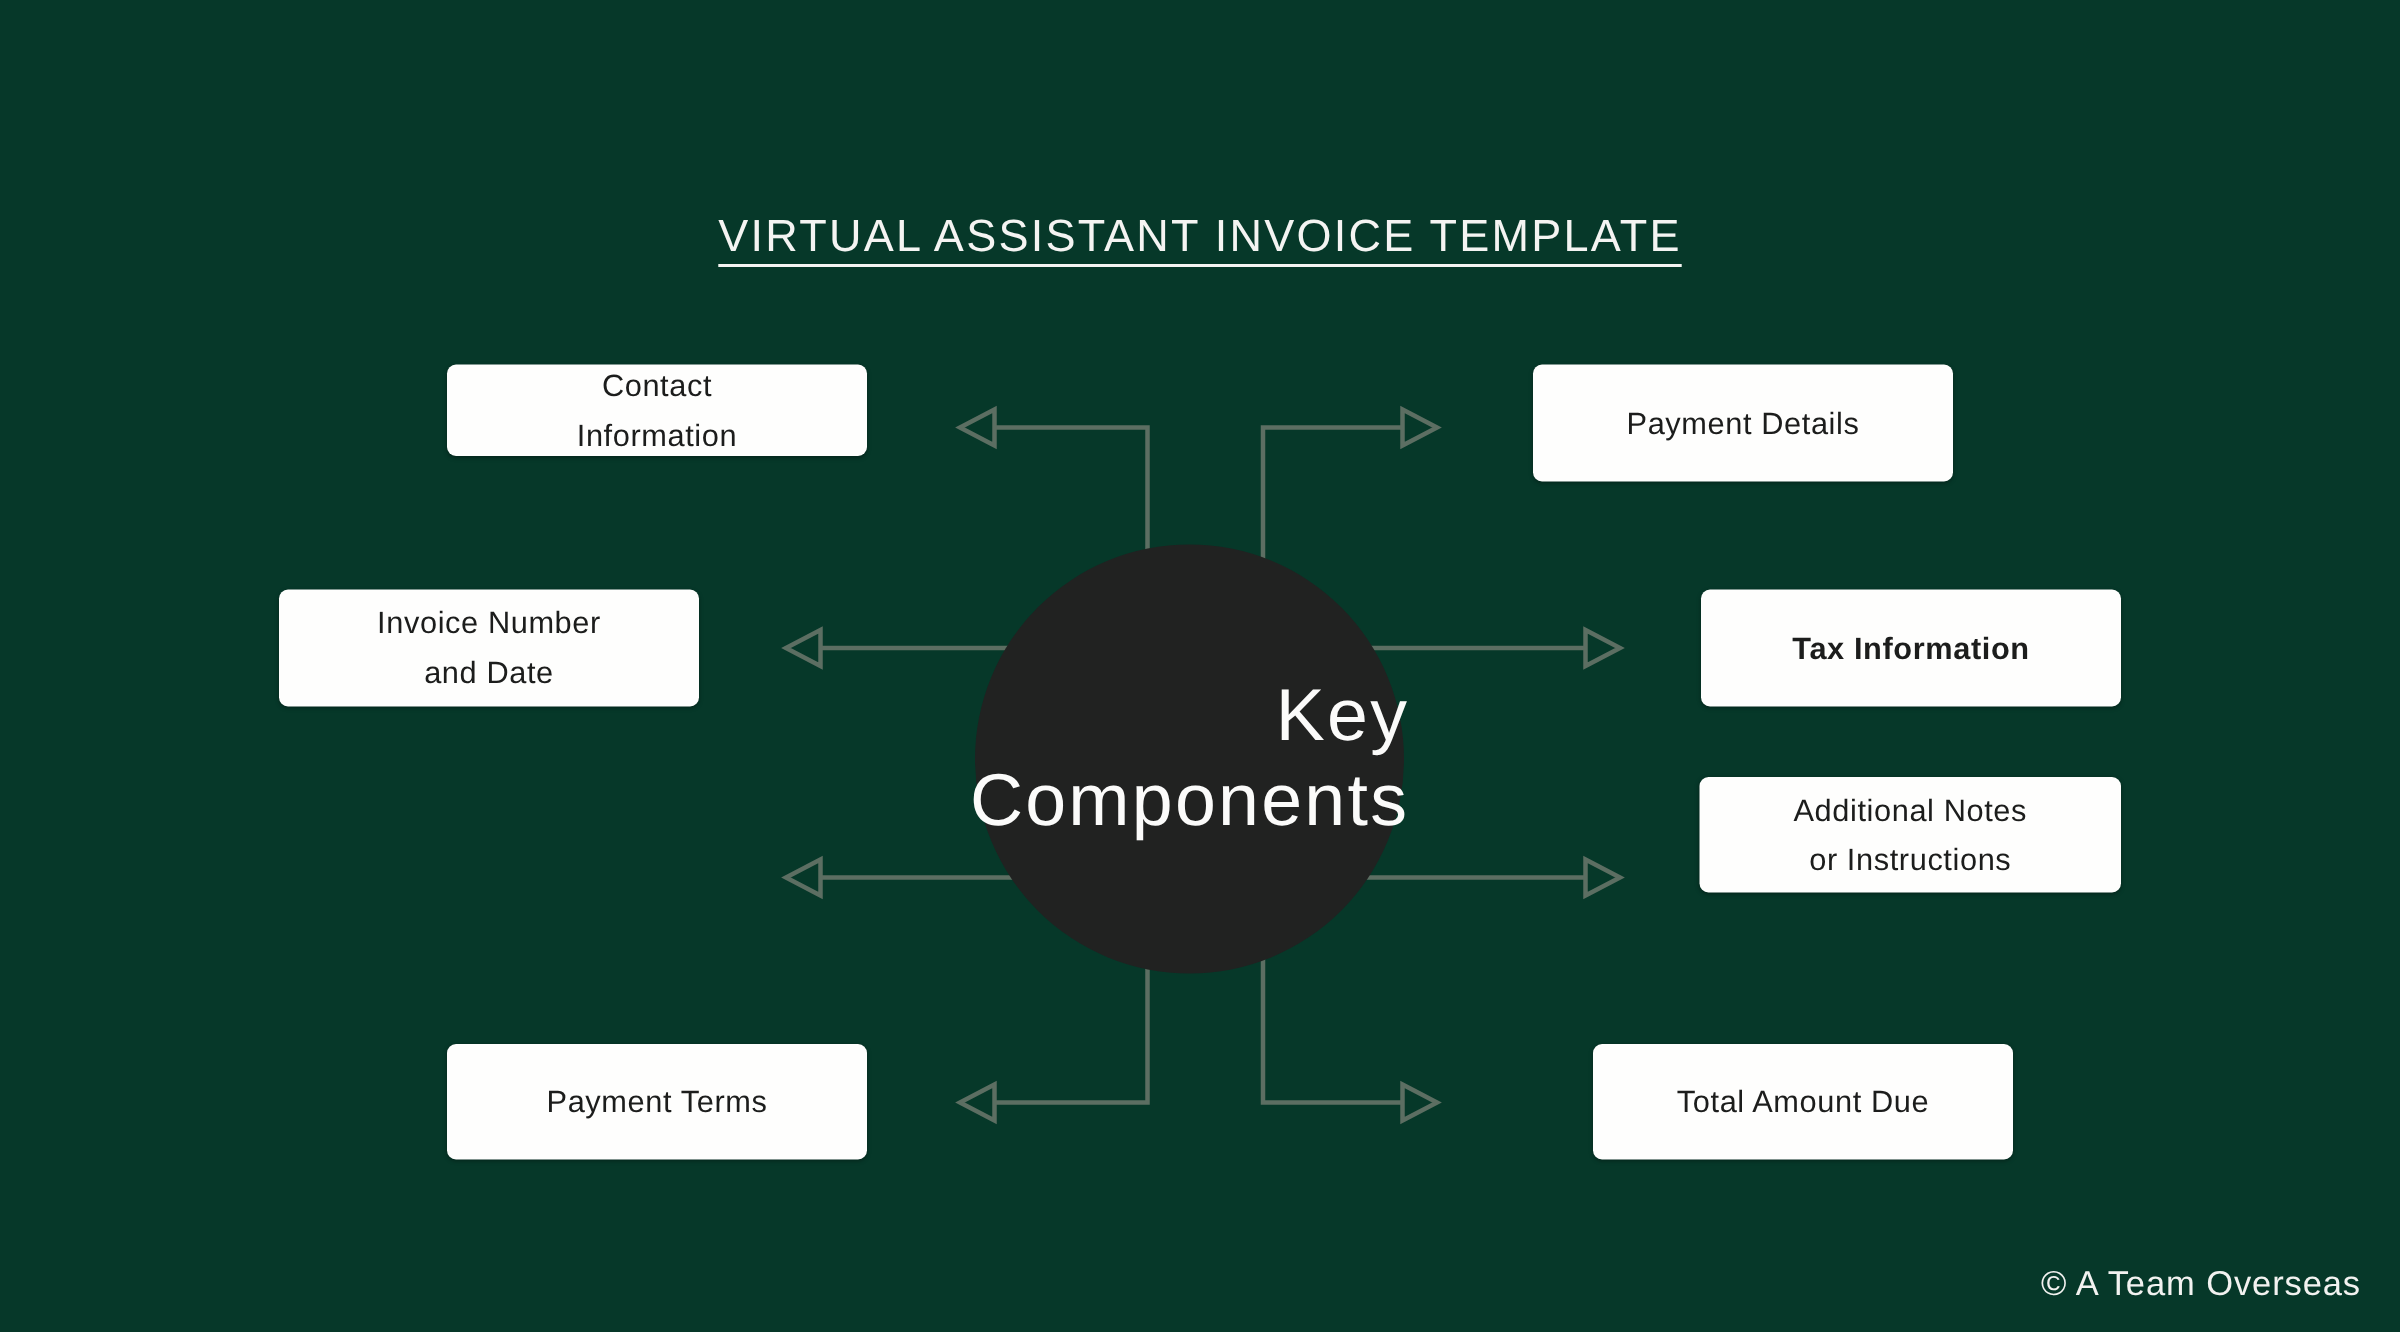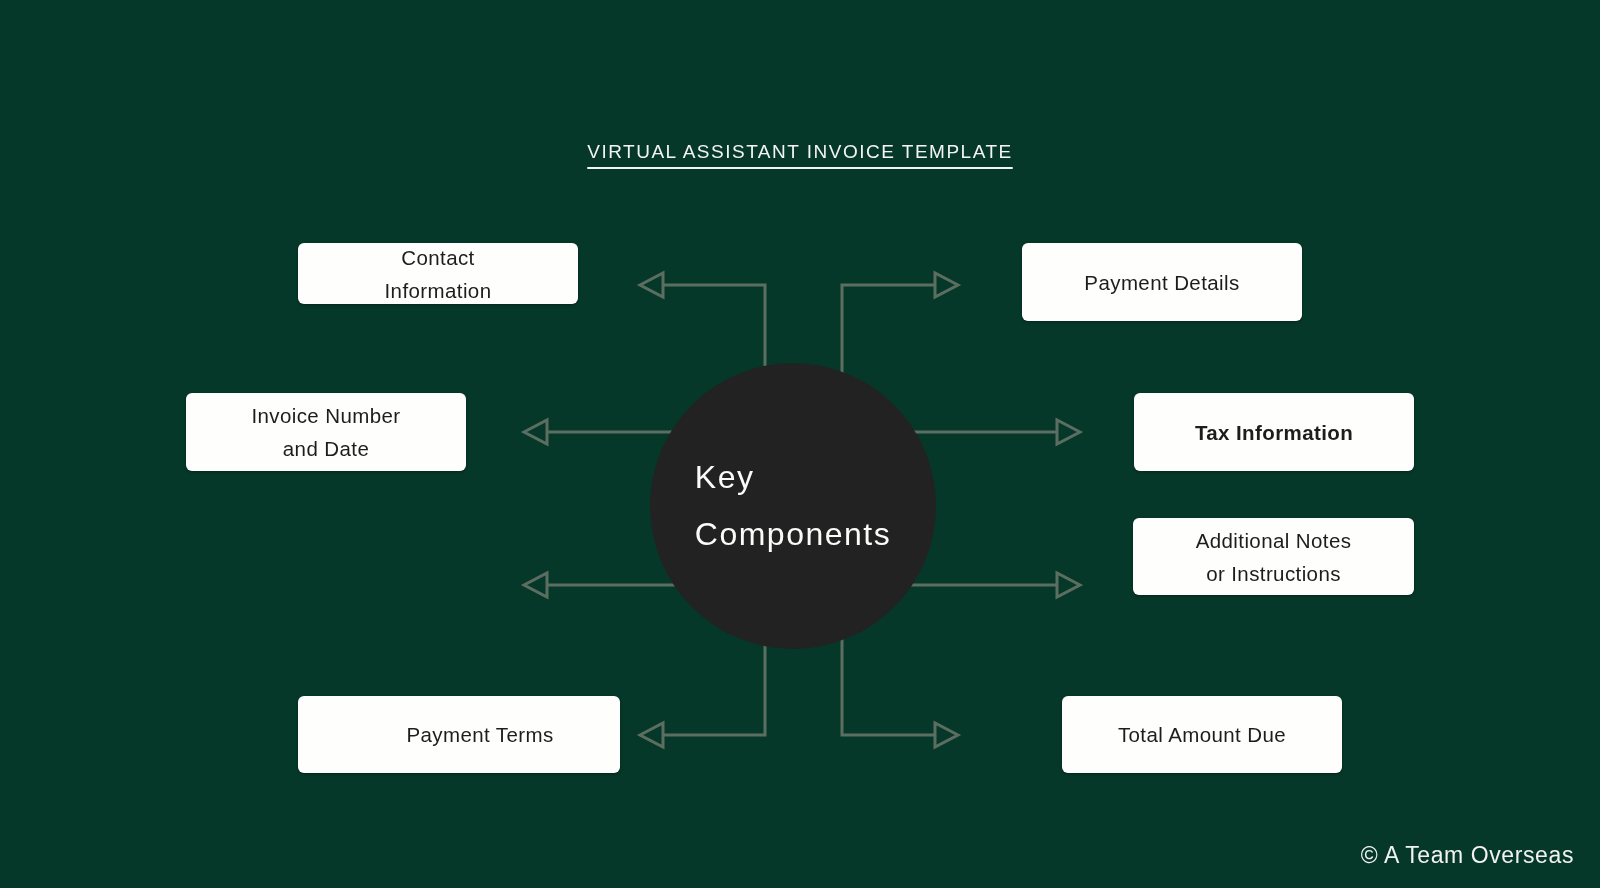--- a/index.html
+++ b/index.html
@@ -14,21 +14,21 @@
     background: #063829;
     overflow: hidden;
   }
   .title {
     position: absolute;
     top: 141px;
     left: 0;
     width: 100%;
     text-align: center;
     color: #f4f4f2;
-    font-size: 19px;
+    font-size: 30px;
     font-weight: 400;
     letter-spacing: 1.5px;
     text-decoration: underline;
     text-underline-offset: 9px;
     text-decoration-thickness: 2px;
   }
   .connectors {
     position: absolute;
     top: 0; left: 0;
     z-index: 1;
@@ -41,25 +41,25 @@
     height: 286px;
     border-radius: 50%;
     background: #212221;
     z-index: 2;
     display: flex;
     align-items: center;
     justify-content: center;
   }
   .center-circle .label {
     color: #fbfbfa;
-    font-size: 32px;
+    font-size: 49px;
     font-weight: 300;
     letter-spacing: 1.5px;
     line-height: 57px;
-    text-align: left;
+    text-align: right;
     white-space: pre-line;
   }
   .node {
     position: absolute;
     background: #fefefd;
     border-radius: 6px;
     box-shadow: 0 1px 3px rgba(0,0,0,0.35);
     z-index: 2;
     display: flex;
     align-items: center;
@@ -72,21 +72,21 @@
     line-height: 33px;
     letter-spacing: 0.4px;
     white-space: pre-line;
   }
   .node-contact          { left: 298px;  top: 243px; width: 280px; height: 61px; justify-content: center; }
   .node-payment-details  { left: 1022px; top: 243px; width: 280px; height: 78px; }
   .node-invoice          { left: 186px;  top: 393px; width: 280px; height: 78px; }
   .node-tax              { left: 1134px; top: 393px; width: 280px; height: 78px; font-weight: bold; }
   .node-detailed         { left: 186px;  top: 546px; width: 281px; height: 77px; }
   .node-additional       { left: 1133px; top: 518px; width: 281px; height: 77px; }
-  .node-payment-terms    { left: 298px;  top: 696px; width: 280px; height: 77px; padding-left: 42px; }
+  .node-payment-terms    { left: 298px;  top: 696px; width: 280px; height: 77px; }
   .node-total            { left: 1022px; top: 696px; width: 280px; height: 77px; margin-left: 40px; }
   .copyright {
     position: absolute;
     top: 842px;
     right: 26px;
     color: #f2f2f0;
     font-size: 23px;
     letter-spacing: 0.6px;
     z-index: 2;
   }

